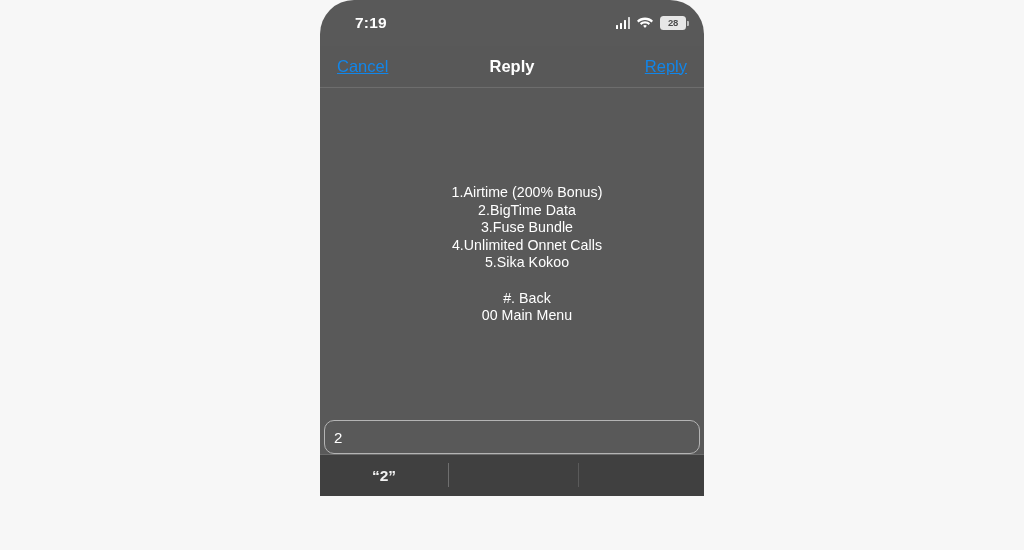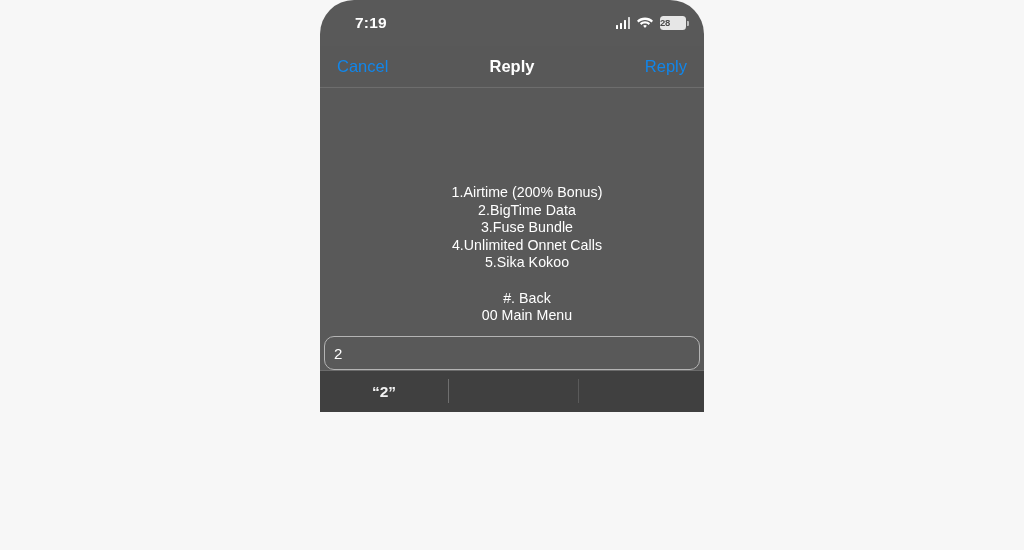--- a/index.html
+++ b/index.html
@@ -16,21 +16,21 @@
     font-family: "Liberation Sans", sans-serif;
     position: relative;
   }
 
   
   #phone {
     position: absolute;
     left: 320px;
     top: 0;
     width: 384px;
-    height: 412px;
+    height: 496px;
     background: #595959;
     border-top-left-radius: 34px;
     border-top-right-radius: 34px;
     overflow: hidden;
     display: flex;
     flex-direction: column;
   }
 
   
   #status-bar {
@@ -81,21 +81,21 @@
 
   
   .battery {
     position: relative;
     width: 26px;
     height: 14px;
     border-radius: 3.5px;
     background: #e6e6e6;
     display: flex;
     align-items: center;
-    justify-content: flex-start;
+    justify-content: center;
   }
   .battery:after {
     content: "";
     position: absolute;
     right: -3px;
     top: 4.5px;
     width: 2px;
     height: 5px;
     background: #bdbdbd;
     border-radius: 0 1px 1px 0;
@@ -128,20 +128,21 @@
   }
   .nav-link {
     font-size: 16.5px;
     color: #1186ea;
     background: none;
     border: none;
     font-family: inherit;
     cursor: pointer;
     padding: 2px 0;
     white-space: nowrap;
+    text-decoration: underline;
   }
   #nav-title {
     font-size: 16.5px;
     font-weight: bold;
     color: #ffffff;
     position: absolute;
     left: 0; right: 0;
     text-align: center;
     pointer-events: none;
   }

